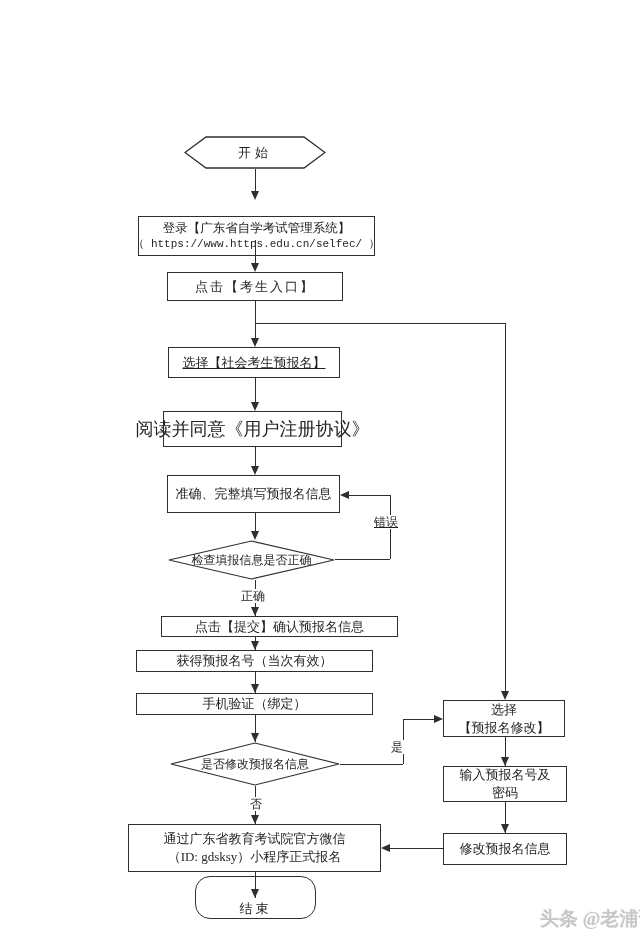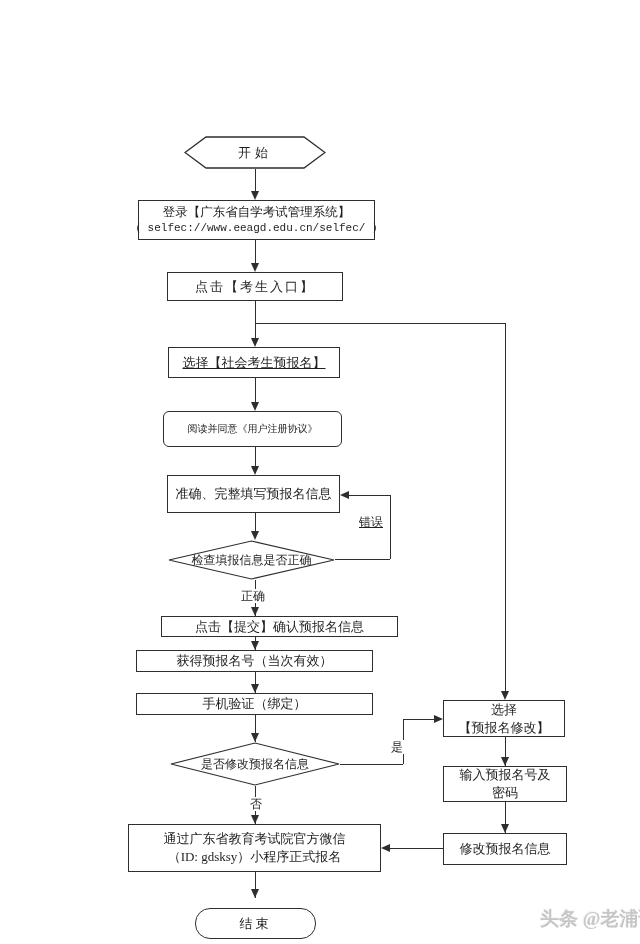--- a/index.html
+++ b/index.html
@@ -56,34 +56,34 @@
 <div id="page">
 
 
   <div class="shape" style="left:184px;top:136px;width:142px;height:33px;">
     <svg viewBox="0 0 142 33" preserveAspectRatio="none">
       <polygon points="1,16.5 22,1 120,1 141,16.5 120,32 22,32" fill="#ffffff" stroke="#2e2e2e" stroke-width="1.3"></polygon>
     </svg>
     <span class="lbl" style="font-size:13px;letter-spacing:4px;">开始</span>
   </div>
 
-  <div class="box" style="left:138px;top:200px;width:237px;height:40px;font-size:12.5px;">
+  <div class="box" style="left:138px;top:216px;width:237px;height:40px;font-size:12.5px;">
     <span>登录【广东省自学考试管理系统】</span>
-    <span class="mono">（ selfec://www.eeagd.edu.cn/selfec/ ）</span>
+    <span class="mono">（ https://www.https.edu.cn/selfec/ ）</span>
   </div>
 
   <div class="box" style="left:167px;top:272px;width:176px;height:29px;letter-spacing:2px;align-items:center;">
     <span>点击【考生入口】</span>
   </div>
 
   <div class="box" style="left:168px;top:347px;width:172px;height:31px;text-decoration:underline;">
     <span>选择【社会考生预报名】</span>
   </div>
 
-  <div class="box" style="left:163px;top:411px;width:179px;height:36px;font-size:10px;border-radius:6px;">
+  <div class="box" style="left:163px;top:411px;width:179px;height:36px;font-size:18px;">
     <span>阅读并同意《用户注册协议》</span>
   </div>
 
   <div class="box" style="left:167px;top:475px;width:173px;height:38px;">
     <span>准确、完整填写预报名信息</span>
   </div>
 
   <div class="shape" style="left:168px;top:540px;width:167px;height:40px;">
     <svg viewBox="0 0 167 40" preserveAspectRatio="none">
       <polygon points="1,20 83.5,1 166,20 83.5,39" fill="#ffffff" stroke="#2e2e2e" stroke-width="1.2"></polygon>
@@ -108,21 +108,21 @@
       <polygon points="1,22 85,1 169,22 85,43" fill="#ffffff" stroke="#2e2e2e" stroke-width="1.2"></polygon>
     </svg>
     <span class="lbl">是否修改预报名信息</span>
   </div>
 
   <div class="box" style="left:128px;top:824px;width:253px;height:48px;">
     <span>通过广东省教育考试院官方微信</span>
     <span>（ID: gdsksy）小程序正式报名</span>
   </div>
 
-  <div class="stadium" style="left:195px;top:908px;width:121px;height:31px;letter-spacing:3px;">
+  <div class="stadium" style="left:195px;top:876px;width:121px;height:43px;letter-spacing:3px;align-items:flex-end;">
     <span>结束</span>
   </div>
 
   <div class="box" style="left:443px;top:700px;width:122px;height:37px;">
     <span>选择</span>
     <span>【预报名修改】</span>
   </div>
 
   <div class="box" style="left:443px;top:766px;width:124px;height:36px;">
     <span>输入预报名号及</span>
@@ -184,20 +184,20 @@
 
   <div class="v" style="left:505px;top:802px;height:31px;"></div>
   <div class="arr arr-d" style="left:501px;top:824px;"></div>
 
   <div class="h" style="left:390px;top:848px;width:53px;"></div>
   <div class="arr arr-l" style="left:381px;top:844px;"></div>
 
   <div class="v" style="left:255px;top:872px;height:26px;"></div>
   <div class="arr arr-d" style="left:251px;top:889px;"></div>
 
-  <div class="edge-label" style="left:358px;top:515px;text-decoration:underline;">错误</div>
+  <div class="edge-label" style="left:373px;top:515px;text-decoration:underline;">错误</div>
   <div class="edge-label" style="left:240px;top:589px;">正确</div>
   <div class="edge-label" style="left:390px;top:740px;">是</div>
   <div class="edge-label" style="left:249px;top:797px;">否</div>
 
   <div id="watermark">头条 @老浦说学历</div>
 
 </div>
 
 </body></html>

